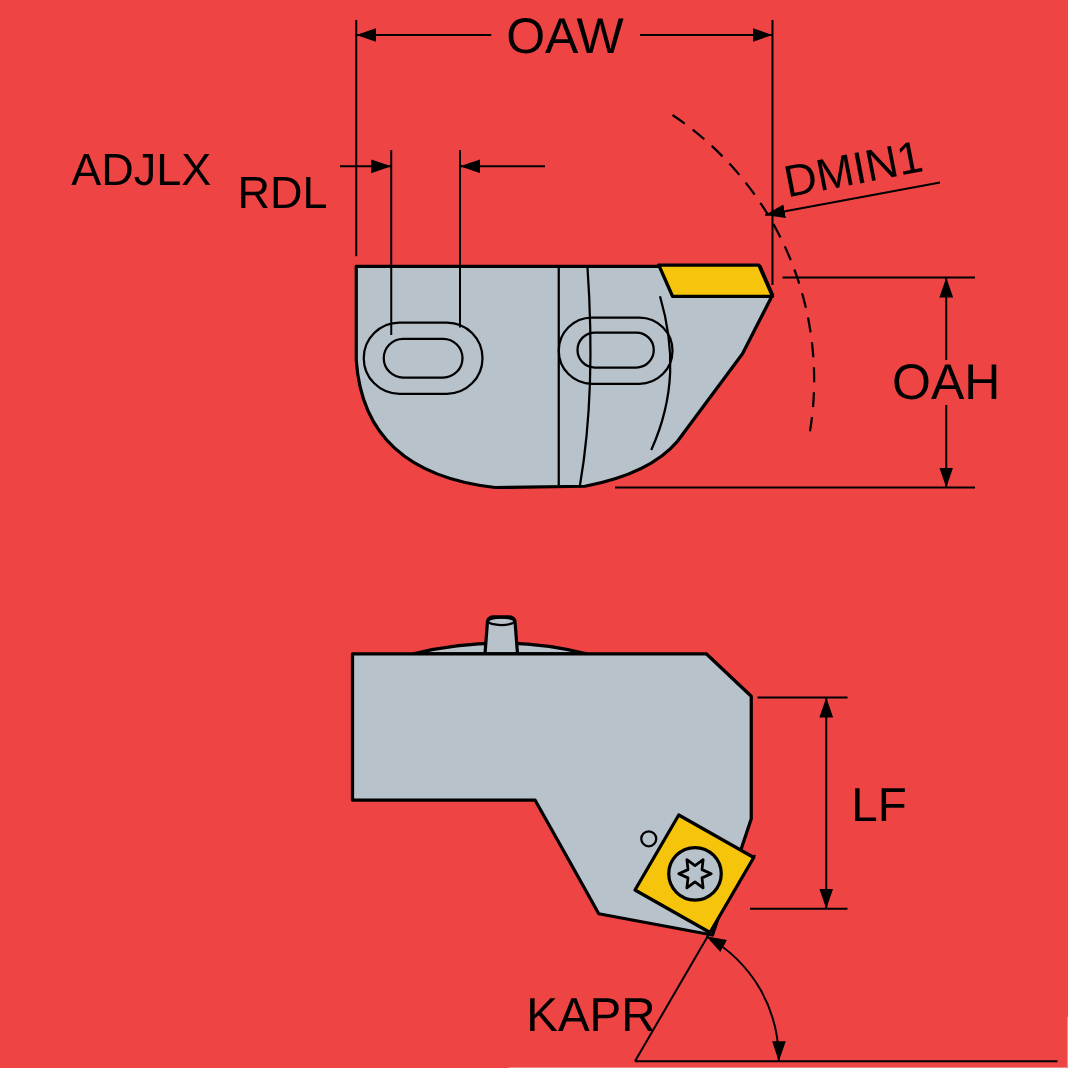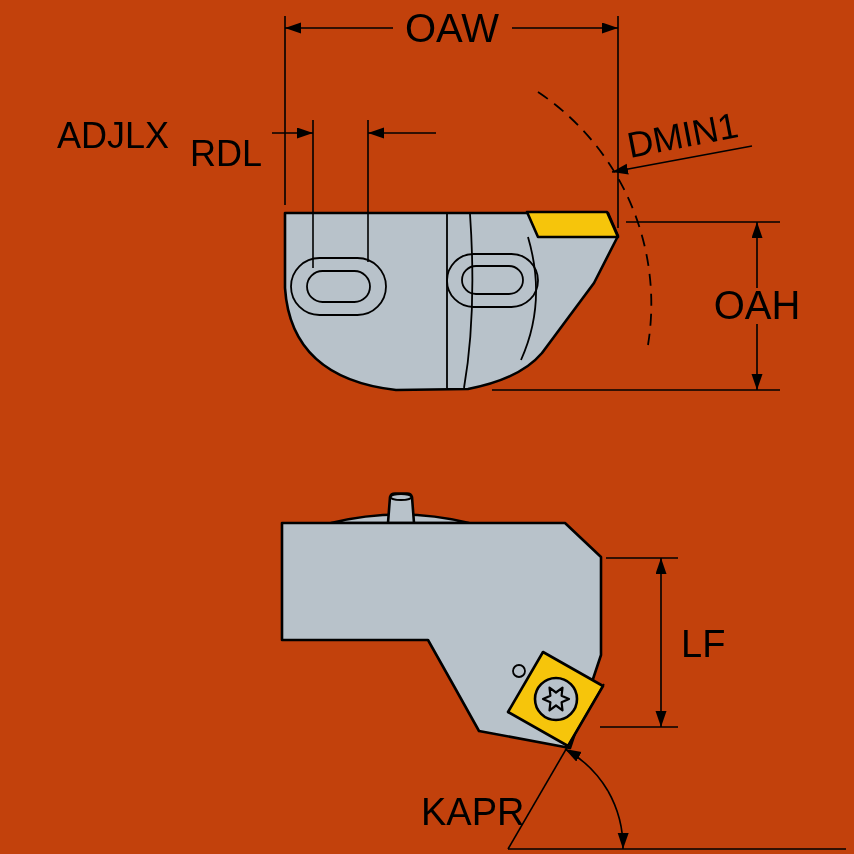--- a/index.html
+++ b/index.html
@@ -1,17 +1,17 @@
 <!DOCTYPE html>
 <html><head>
 <meta charset="utf-8">
 <style>
   html,body{margin:0;padding:0;}
   .canvas{
-    width:854px;height:854px;background:#c2410c;position:relative;overflow:hidden;
+    width:854px;height:854px;background:#ef4444;position:relative;overflow:hidden;
     font-family:"Liberation Sans",sans-serif;
   }
   svg{display:block;}
   .body-shape{stroke:#000;stroke-width:2.6;stroke-linejoin:round;}
   .inner{fill:none;stroke:#000;stroke-width:1.8;}
   .dashed{fill:none;stroke:#000;stroke-width:1.8;stroke-dasharray:12 8;}
   .dim{fill:none;stroke:#000;stroke-width:1.6;}
   .torx{fill:none;stroke:#000;stroke-width:2.2;stroke-linejoin:round;}
   text{fill:#000;}
   .lbl-lg{font-size:40px;}

